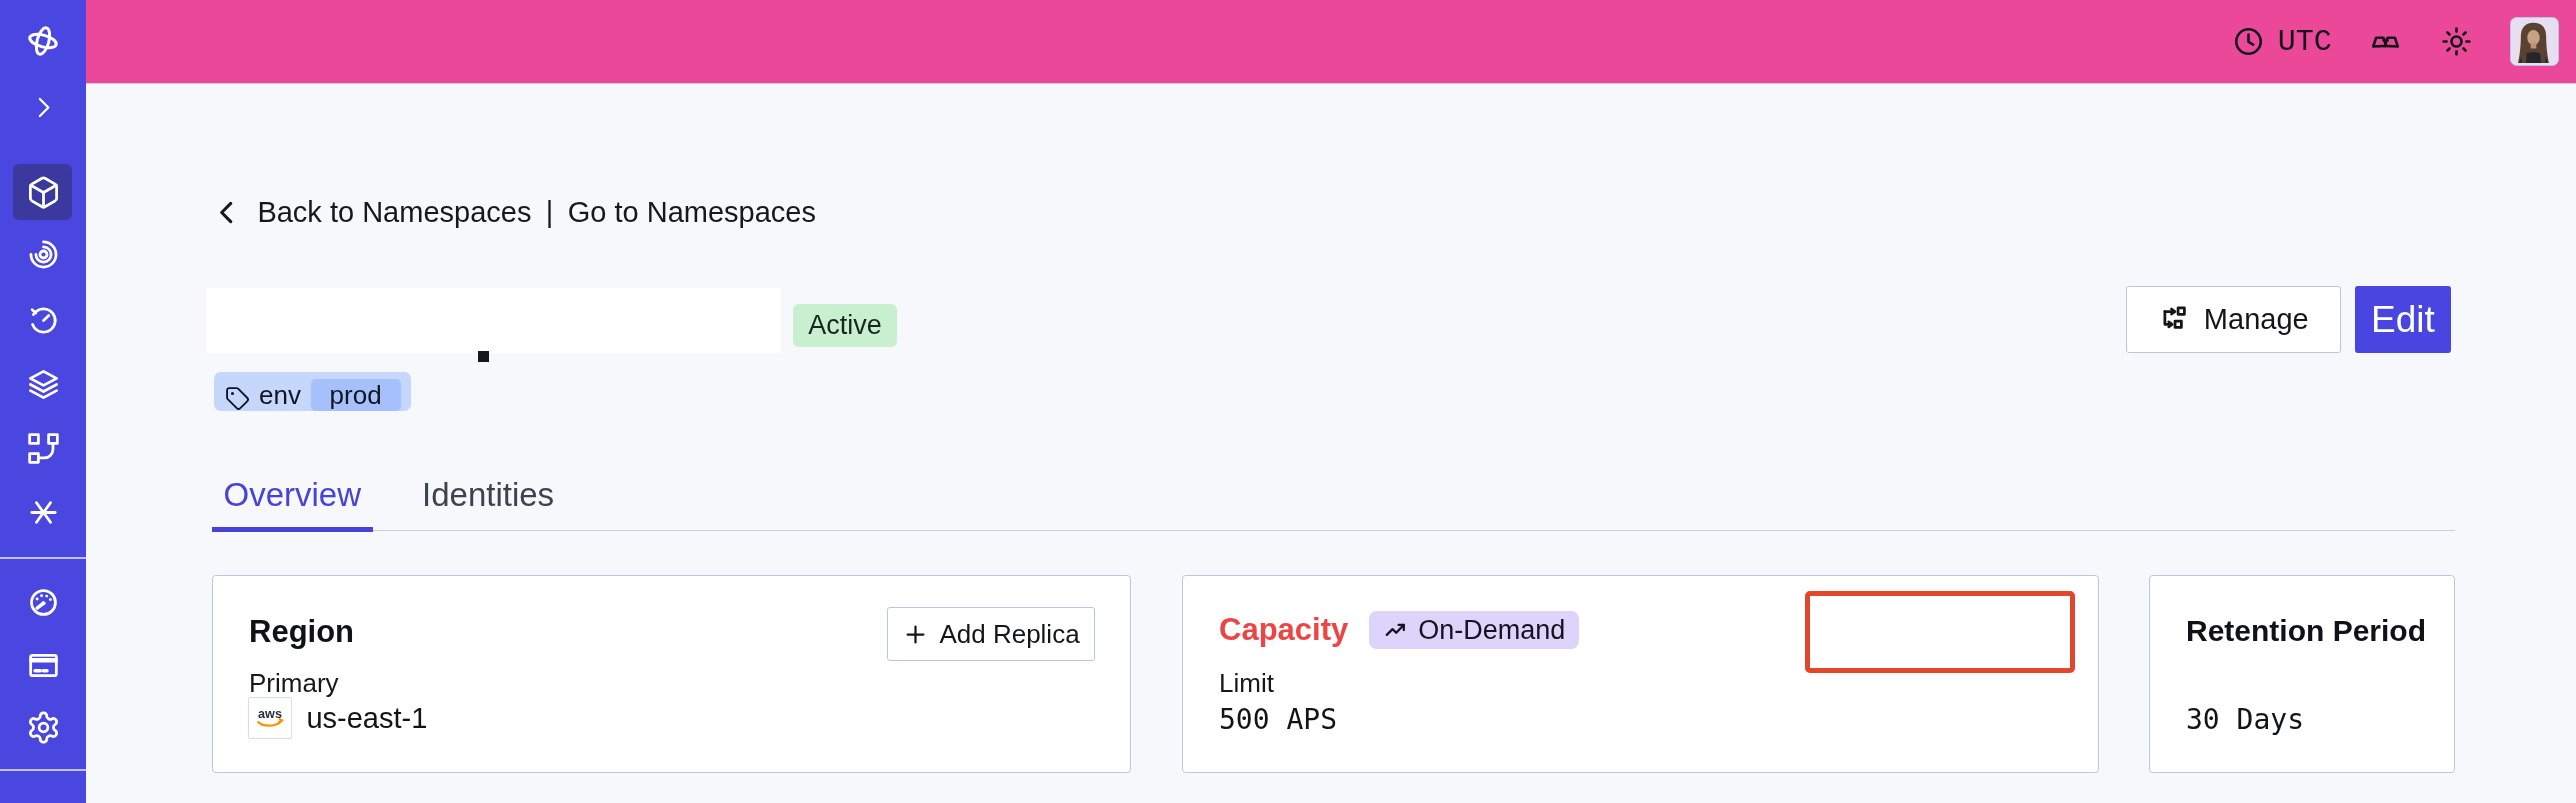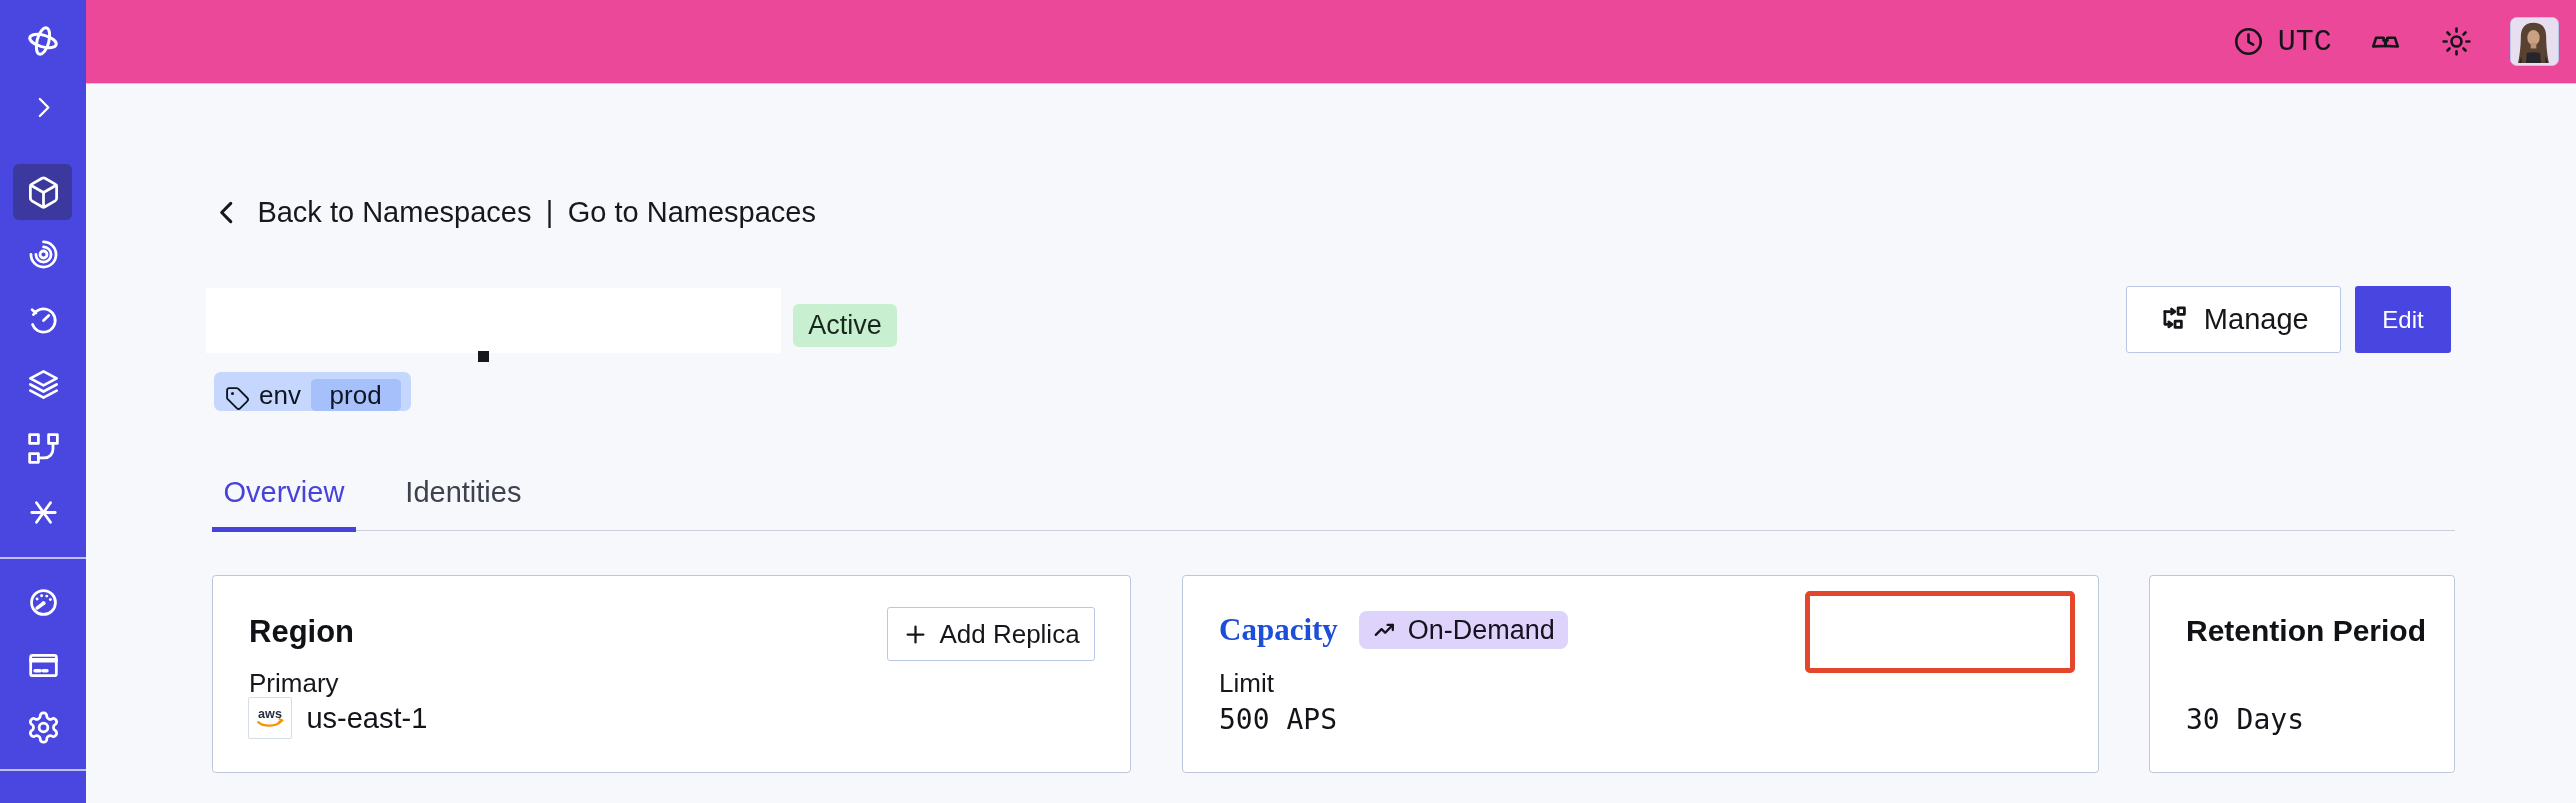--- a/index.html
+++ b/index.html
@@ -39,40 +39,40 @@
   .name-mask { position:absolute; left:206px; top:288px; width:575px; height:65px; background:#ffffff; }
   .name-dot  { position:absolute; left:478px; top:351px; width:10.5px; height:10.5px; background:#17181c; }
   .status-badge { position:absolute; left:793px; top:304px; height:43px; padding:0 15.3px; background:#c8efd0;
                   color:#17271d; font-size:27px; border-radius:5.8px; display:flex; align-items:center; }
 
   .btn-connect { position:absolute; left:2126px; top:286px; width:215px; height:67px; background:#fff;
                  border:1.9px solid #b9c6e6; border-radius:2.9px; display:flex; align-items:center; justify-content:center;
                  gap:12.5px; font-size:29px; font-weight:500; color:#15161a; cursor:pointer; }
   .btn-connect svg { width:33px; height:33px; stroke:#15161a; fill:none; stroke-width:2; stroke-linecap:round; stroke-linejoin:round; }
   .btn-edit { position:absolute; left:2355px; top:286px; width:96px; height:67px; background:#4845e0; color:#fff;
-              font-size:24px; border-radius:2.9px; display:flex; align-items:center; justify-content:center; cursor:pointer; }
+              font-size:37px; border-radius:2.9px; display:flex; align-items:center; justify-content:center; cursor:pointer; }
 
   
   .tag-pill { position:absolute; left:214px; top:372px; height:39px; background:#c6d7fd; border-radius:6.7px;
               display:flex; align-items:flex-end; gap:9.6px; padding:0 10.5px; font-size:26px; color:#0f1523; }
   .tag-pill svg { width:25px; height:25px; stroke:#0f1523; fill:none; stroke-width:1.8; stroke-linecap:round; stroke-linejoin:round; }
   .tag-chip { background:#a6c0fb; border-radius:4.8px; height:32px; line-height:32px; padding:0 19px; }
 
   
   .tabs { position:absolute; left:212px; top:466px; width:2243px; height:65px; border-bottom:1.9px solid #c9d0dc;
           display:flex; gap:38px; }
-  .tab { position:relative; padding:9.6px 11.5px 23px 11.5px; font-size:29px; color:#3c434e; cursor:pointer; }
+  .tab { position:relative; padding:9.6px 11.5px 23px 11.5px; font-size:33px; color:#3c434e; cursor:pointer; }
   .tab.active { color:#4742da; font-weight:500; }
   .tab.active::after { content:''; position:absolute; left:0; right:0; bottom:-1.9px; height:4.8px; background:#4742da; }
 
   
   .card { position:absolute; top:575px; height:198px; background:#fff; border:1.9px solid #bcc7db; border-radius:3.8px; }
   .card-title { position:absolute; left:36px; top:38px; font-size:31px; font-weight:600; color:#101216; white-space:nowrap; }
   .title-row { position:absolute; left:36px; top:35px; display:flex; align-items:center; gap:21px; }
-  .title-row .t { font-size:31px; font-weight:600; color:#1d4ed8;font-family:Liberation Serif, serif; }
+  .title-row .t { font-size:31px; font-weight:600; color:#ef4444; }
   .badge-ondemand { height:38px; padding:0 13.4px; background:#ddd3fb; border-radius:7.7px; display:flex; align-items:center;
                     gap:9.6px; font-size:27px; color:#17121f; }
   .badge-ondemand svg { width:26px; height:26px; stroke:#17121f; fill:none; stroke-width:2.1; stroke-linecap:round; stroke-linejoin:round; }
   .card-btn { position:absolute; top:31px; height:54px; background:#fff; border:1.9px solid #b9c6e6; border-radius:2.9px;
               display:flex; align-items:center; gap:10.5px; font-size:26px; font-weight:500; color:#15161a;
               padding:0 14.4px; cursor:pointer; white-space:nowrap; }
   .card-btn svg { width:27px; height:27px; stroke:#15161a; fill:none; stroke-width:2; stroke-linecap:round; stroke-linejoin:round; }
   .card-label { position:absolute; left:36px; top:92px; font-size:26px; color:#17181d; }
   .card-value { position:absolute; left:36px; top:127px; font-size:28px; color:#121419;
                 font-family:"DejaVu Sans Mono", monospace; }

